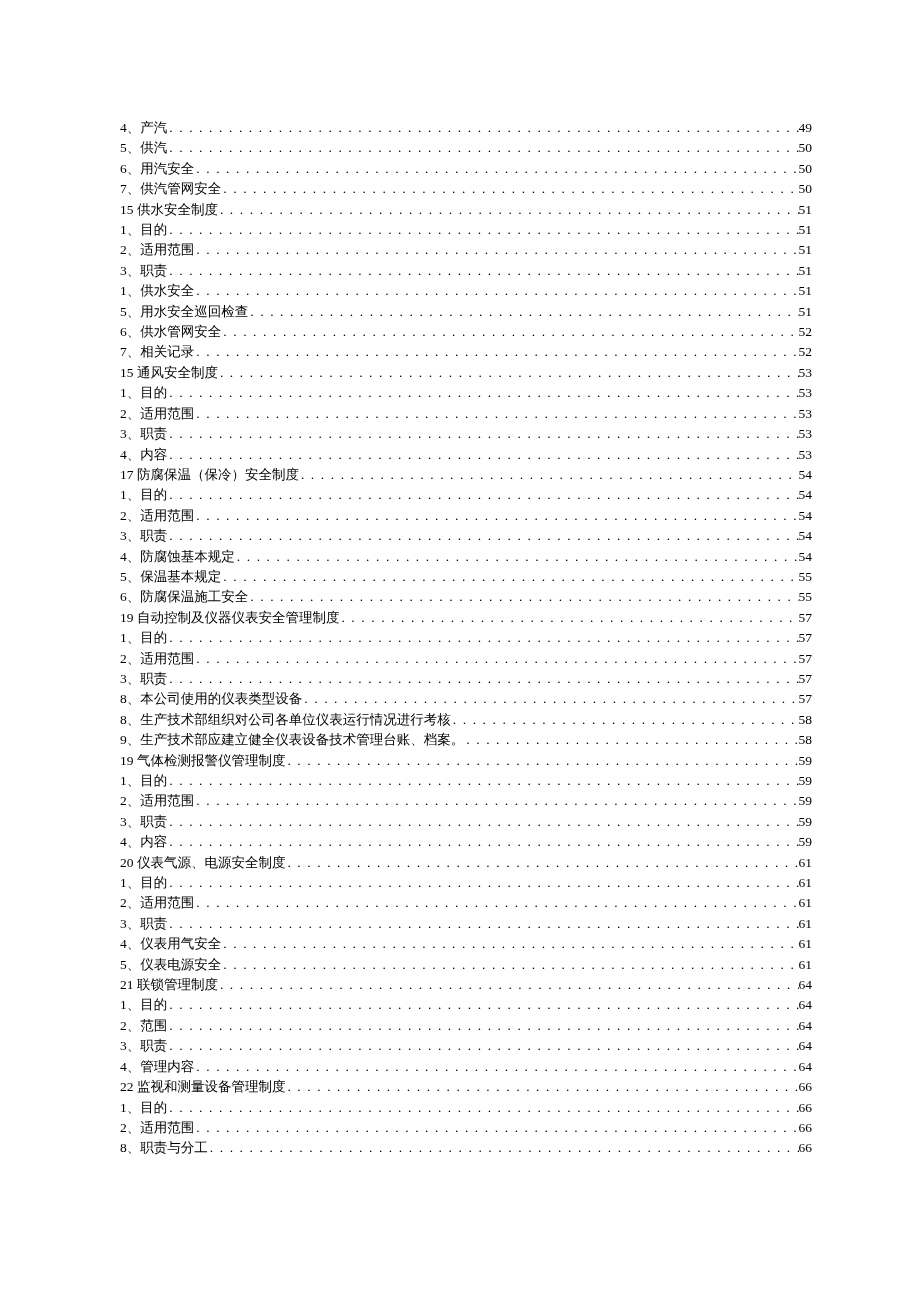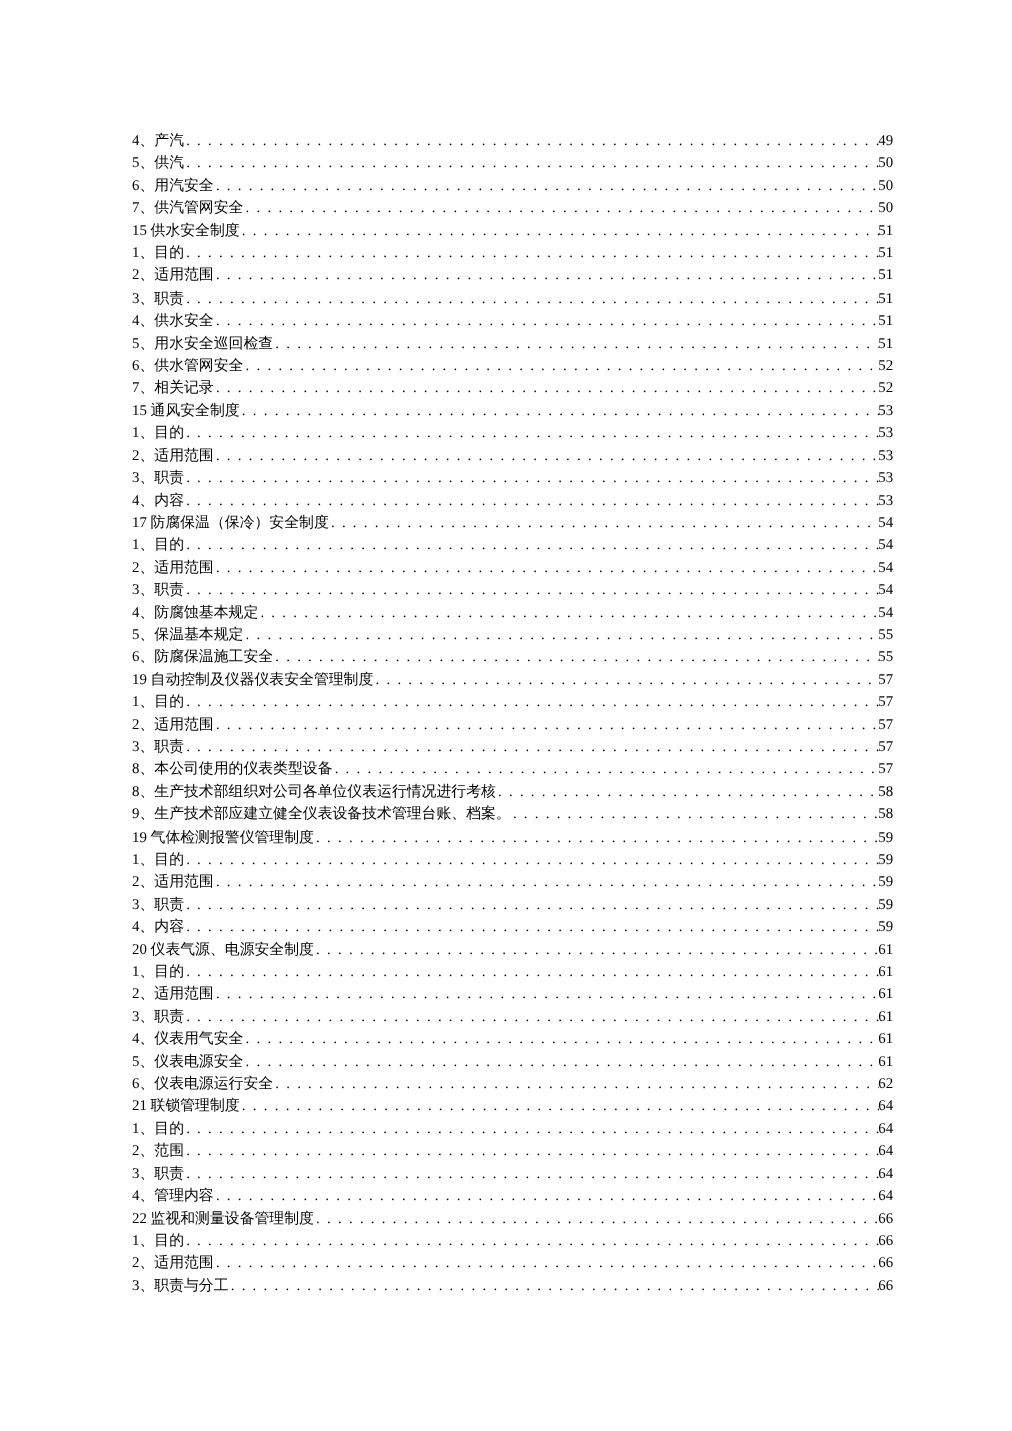--- a/index.html
+++ b/index.html
@@ -78,21 +78,21 @@
         <span class="toc-label">2、适用范围</span>
         <span class="toc-dots"></span>
         <span class="toc-page">51</span>
       </div>
       <div class="toc-row">
         <span class="toc-label">3、职责</span>
         <span class="toc-dots"></span>
         <span class="toc-page">51</span>
       </div>
       <div class="toc-row">
-        <span class="toc-label">4、供水安全</span>
+        <span class="toc-label">1、供水安全</span>
         <span class="toc-dots"></span>
         <span class="toc-page">51</span>
       </div>
       <div class="toc-row">
         <span class="toc-label">5、用水安全巡回检查</span>
         <span class="toc-dots"></span>
         <span class="toc-page">51</span>
       </div>
       <div class="toc-row">
         <span class="toc-label">6、供水管网安全</span>
@@ -248,25 +248,20 @@
         <span class="toc-label">4、仪表用气安全</span>
         <span class="toc-dots"></span>
         <span class="toc-page">61</span>
       </div>
       <div class="toc-row">
         <span class="toc-label">5、仪表电源安全</span>
         <span class="toc-dots"></span>
         <span class="toc-page">61</span>
       </div>
       <div class="toc-row">
-        <span class="toc-label">6、仪表电源运行安全</span>
-        <span class="toc-dots"></span>
-        <span class="toc-page">62</span>
-      </div>
-      <div class="toc-row">
         <span class="toc-label">21 联锁管理制度</span>
         <span class="toc-dots"></span>
         <span class="toc-page">64</span>
       </div>
       <div class="toc-row">
         <span class="toc-label">1、目的</span>
         <span class="toc-dots"></span>
         <span class="toc-page">64</span>
       </div>
       <div class="toc-row">
@@ -293,18 +288,18 @@
         <span class="toc-label">1、目的</span>
         <span class="toc-dots"></span>
         <span class="toc-page">66</span>
       </div>
       <div class="toc-row">
         <span class="toc-label">2、适用范围</span>
         <span class="toc-dots"></span>
         <span class="toc-page">66</span>
       </div>
       <div class="toc-row">
-        <span class="toc-label">3、职责与分工</span>
+        <span class="toc-label">8、职责与分工</span>
         <span class="toc-dots"></span>
         <span class="toc-page">66</span>
       </div>
     </div>
 </div>
 
 </body></html>

